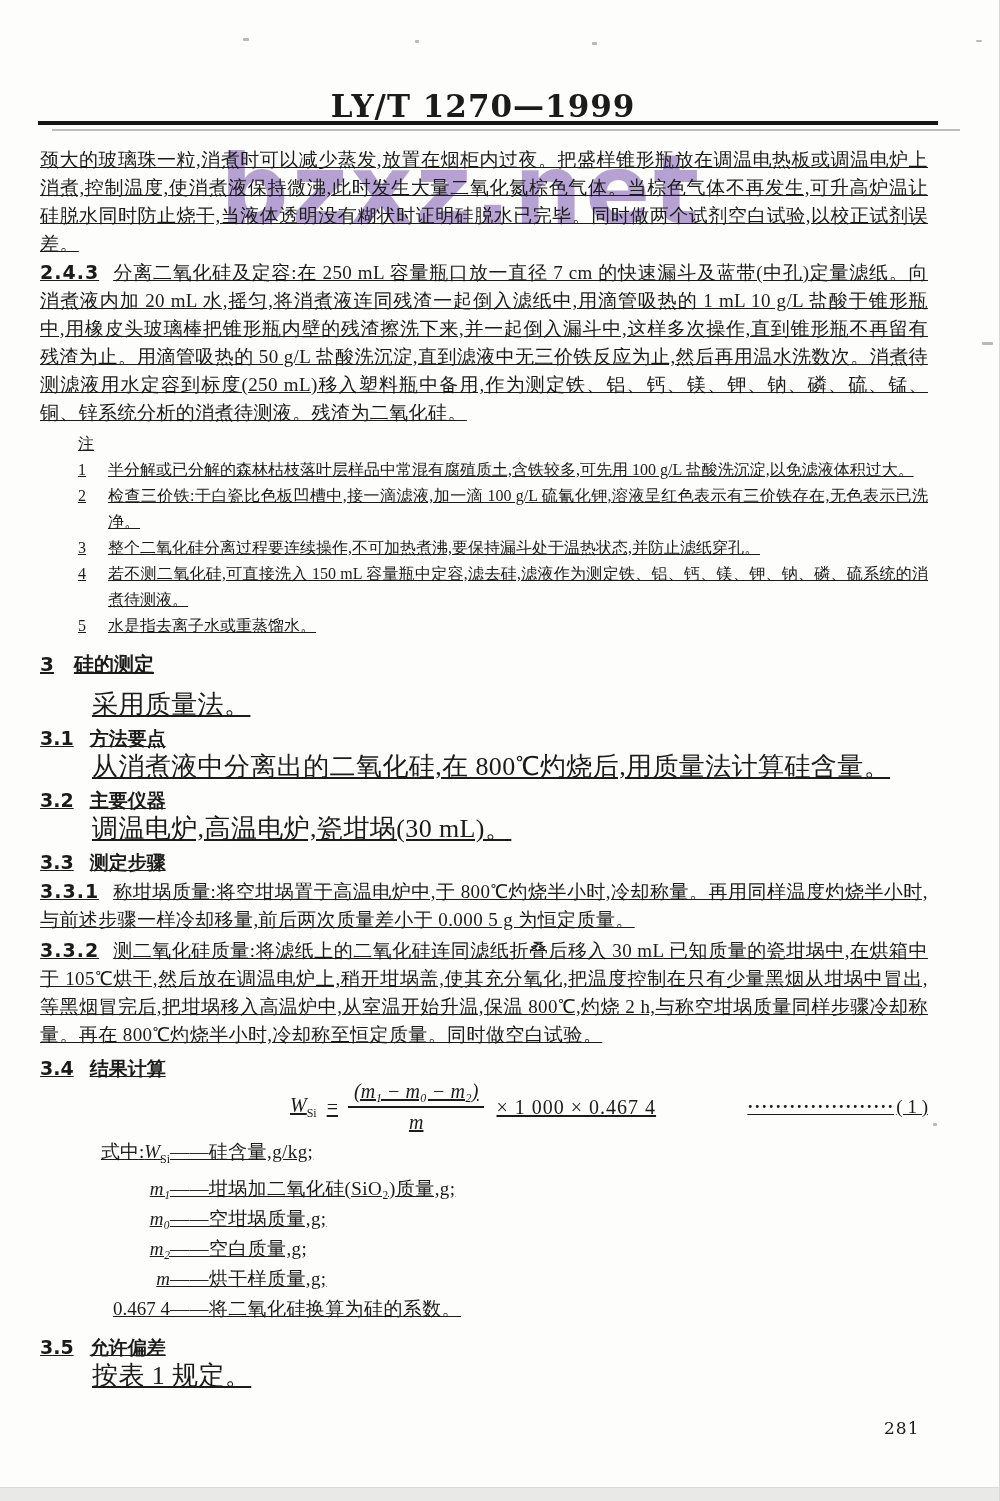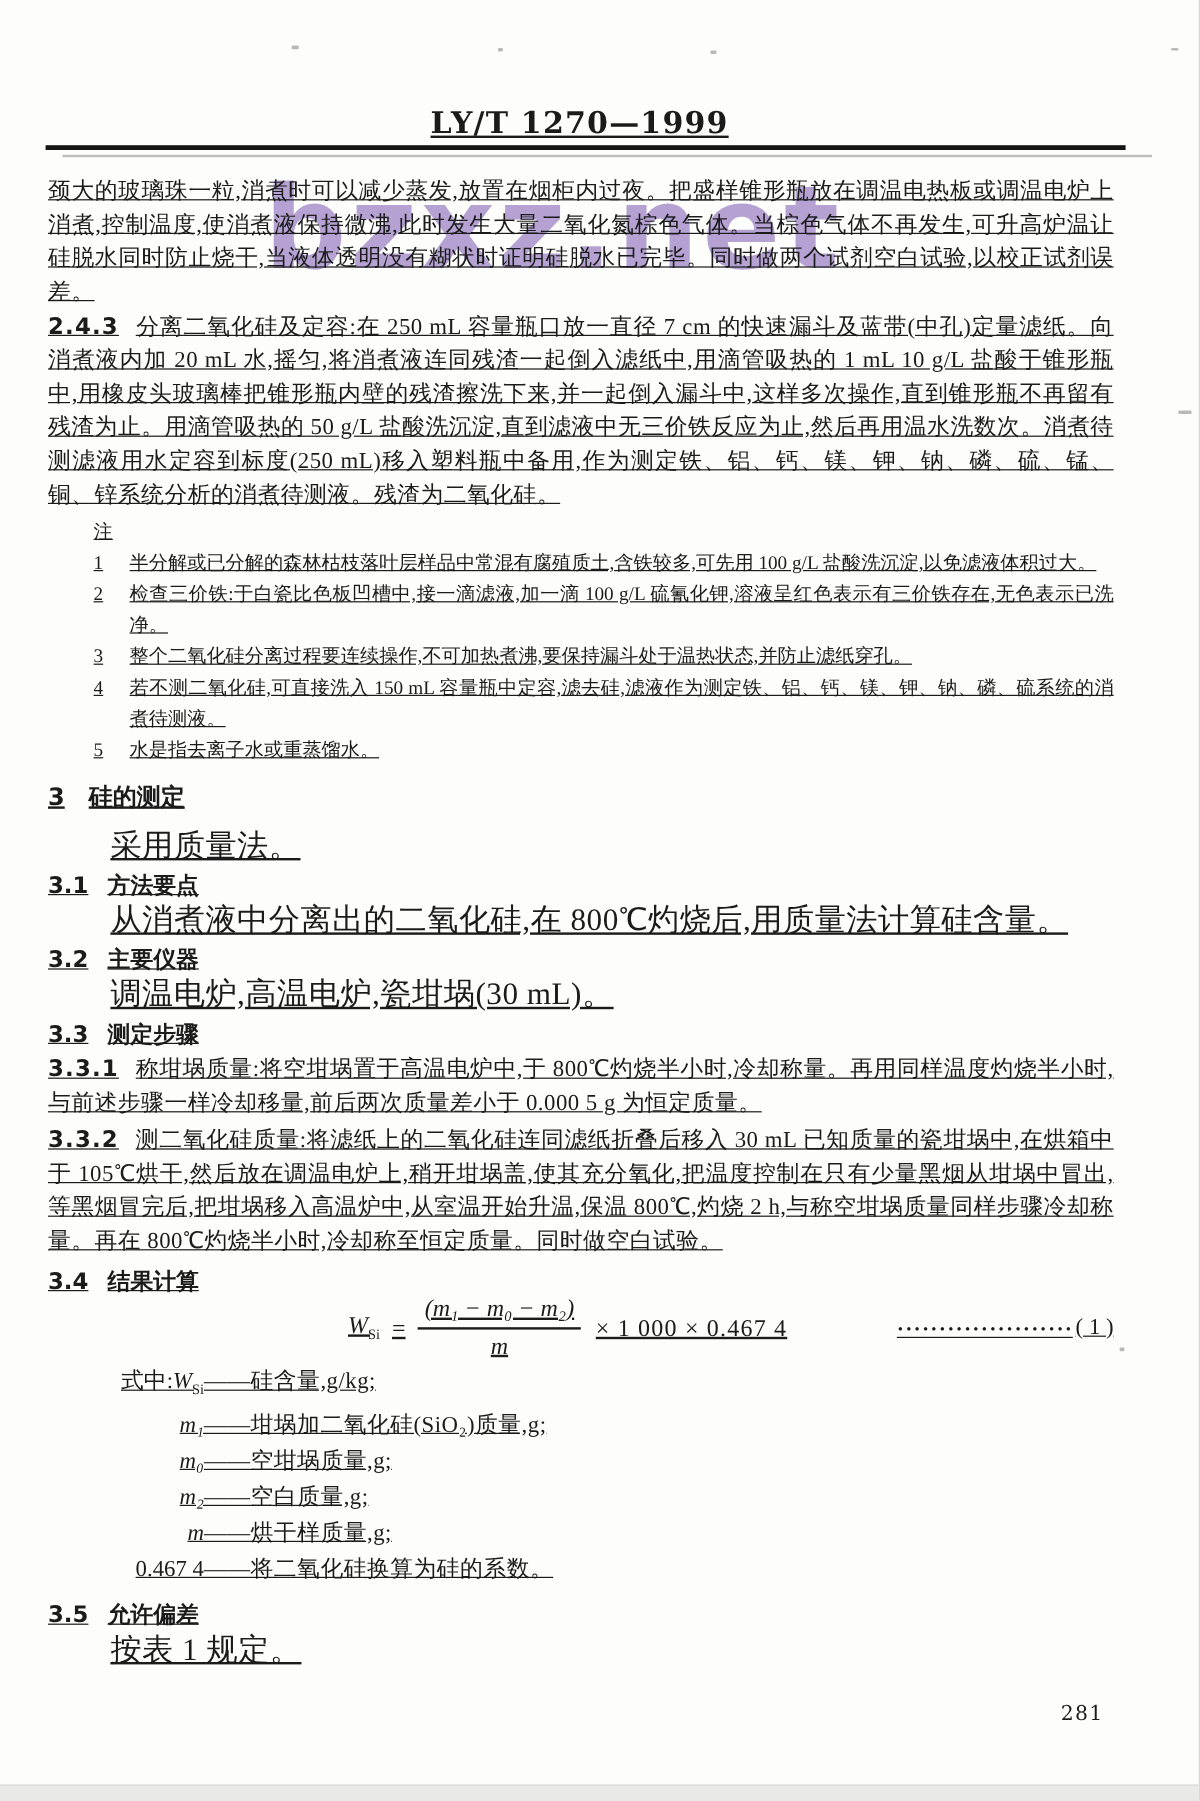--- a/index.html
+++ b/index.html
@@ -10,22 +10,22 @@
     border-right:1px solid #d8d8d8;
   }
   .watermark {
     position:absolute; left:220px; top:134px; z-index:0;
     font-family:"DejaVu Sans", sans-serif; font-weight:bold;
     font-size:96px; letter-spacing:3px; color:#4c1d95; opacity:.40;
     user-select:none;
   }
   .header-no {
     position:absolute; top:88px; left:0; width:966px; text-align:center;
-    font-family:"DejaVu Serif", serif; font-weight:bold; font-size:25px;
-    letter-spacing:1px; z-index:1;text-decoration:underline;
+    font-family:"DejaVu Serif", serif; font-weight:bold; font-size:31px;
+    letter-spacing:1px; z-index:1;
   }
   .rule-thick { position:absolute; top:121px; left:38px; width:900px; height:4px; background:#161616; z-index:1; }
   .rule-thin  { position:absolute; top:129px; left:52px; width:908px; height:2px; background:#8a8a8a; opacity:.55; z-index:1; }
 
   .content { position:absolute; top:146px; left:40px; width:888px; z-index:1;text-decoration:underline; }
 
   p.body { margin:0; font-size:19px; line-height:28px; text-align:justify; letter-spacing:.4px; }
   .run-num { font-family:"DejaVu Sans", sans-serif; font-weight:bold; letter-spacing:1px; margin-right:14px; }
 
   .notes { margin:4px 0 0 38px; font-size:16px; line-height:26px; }

